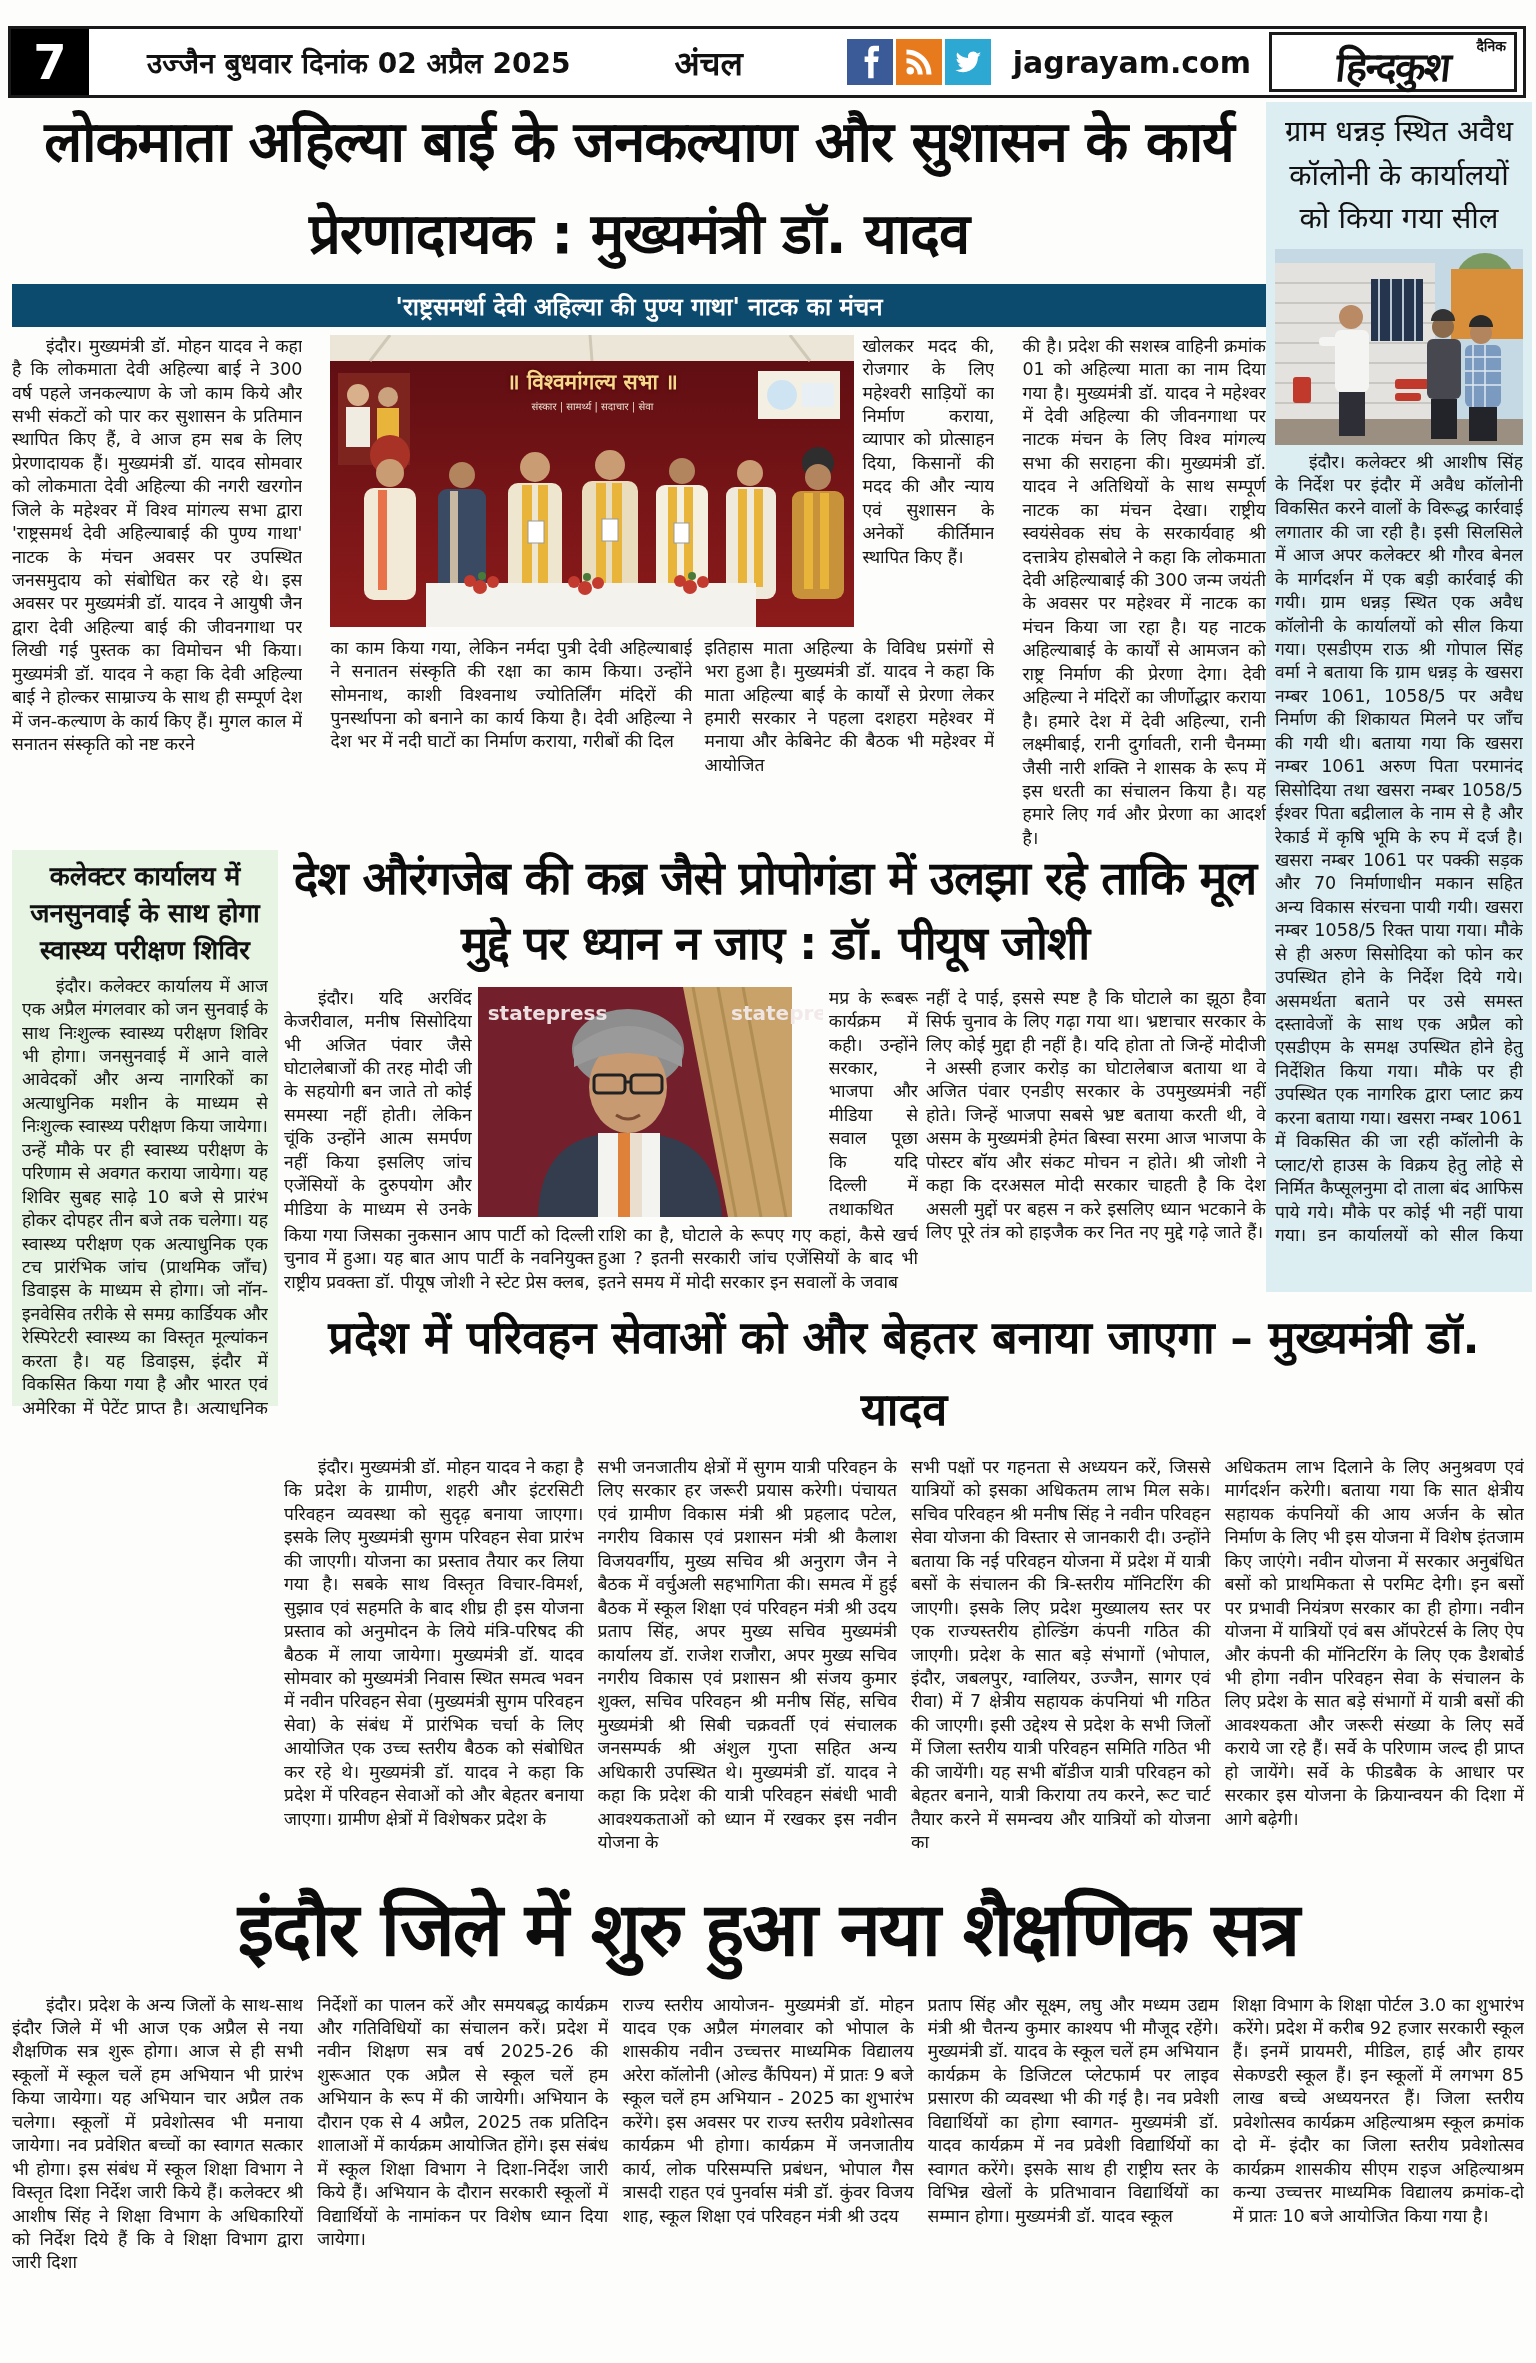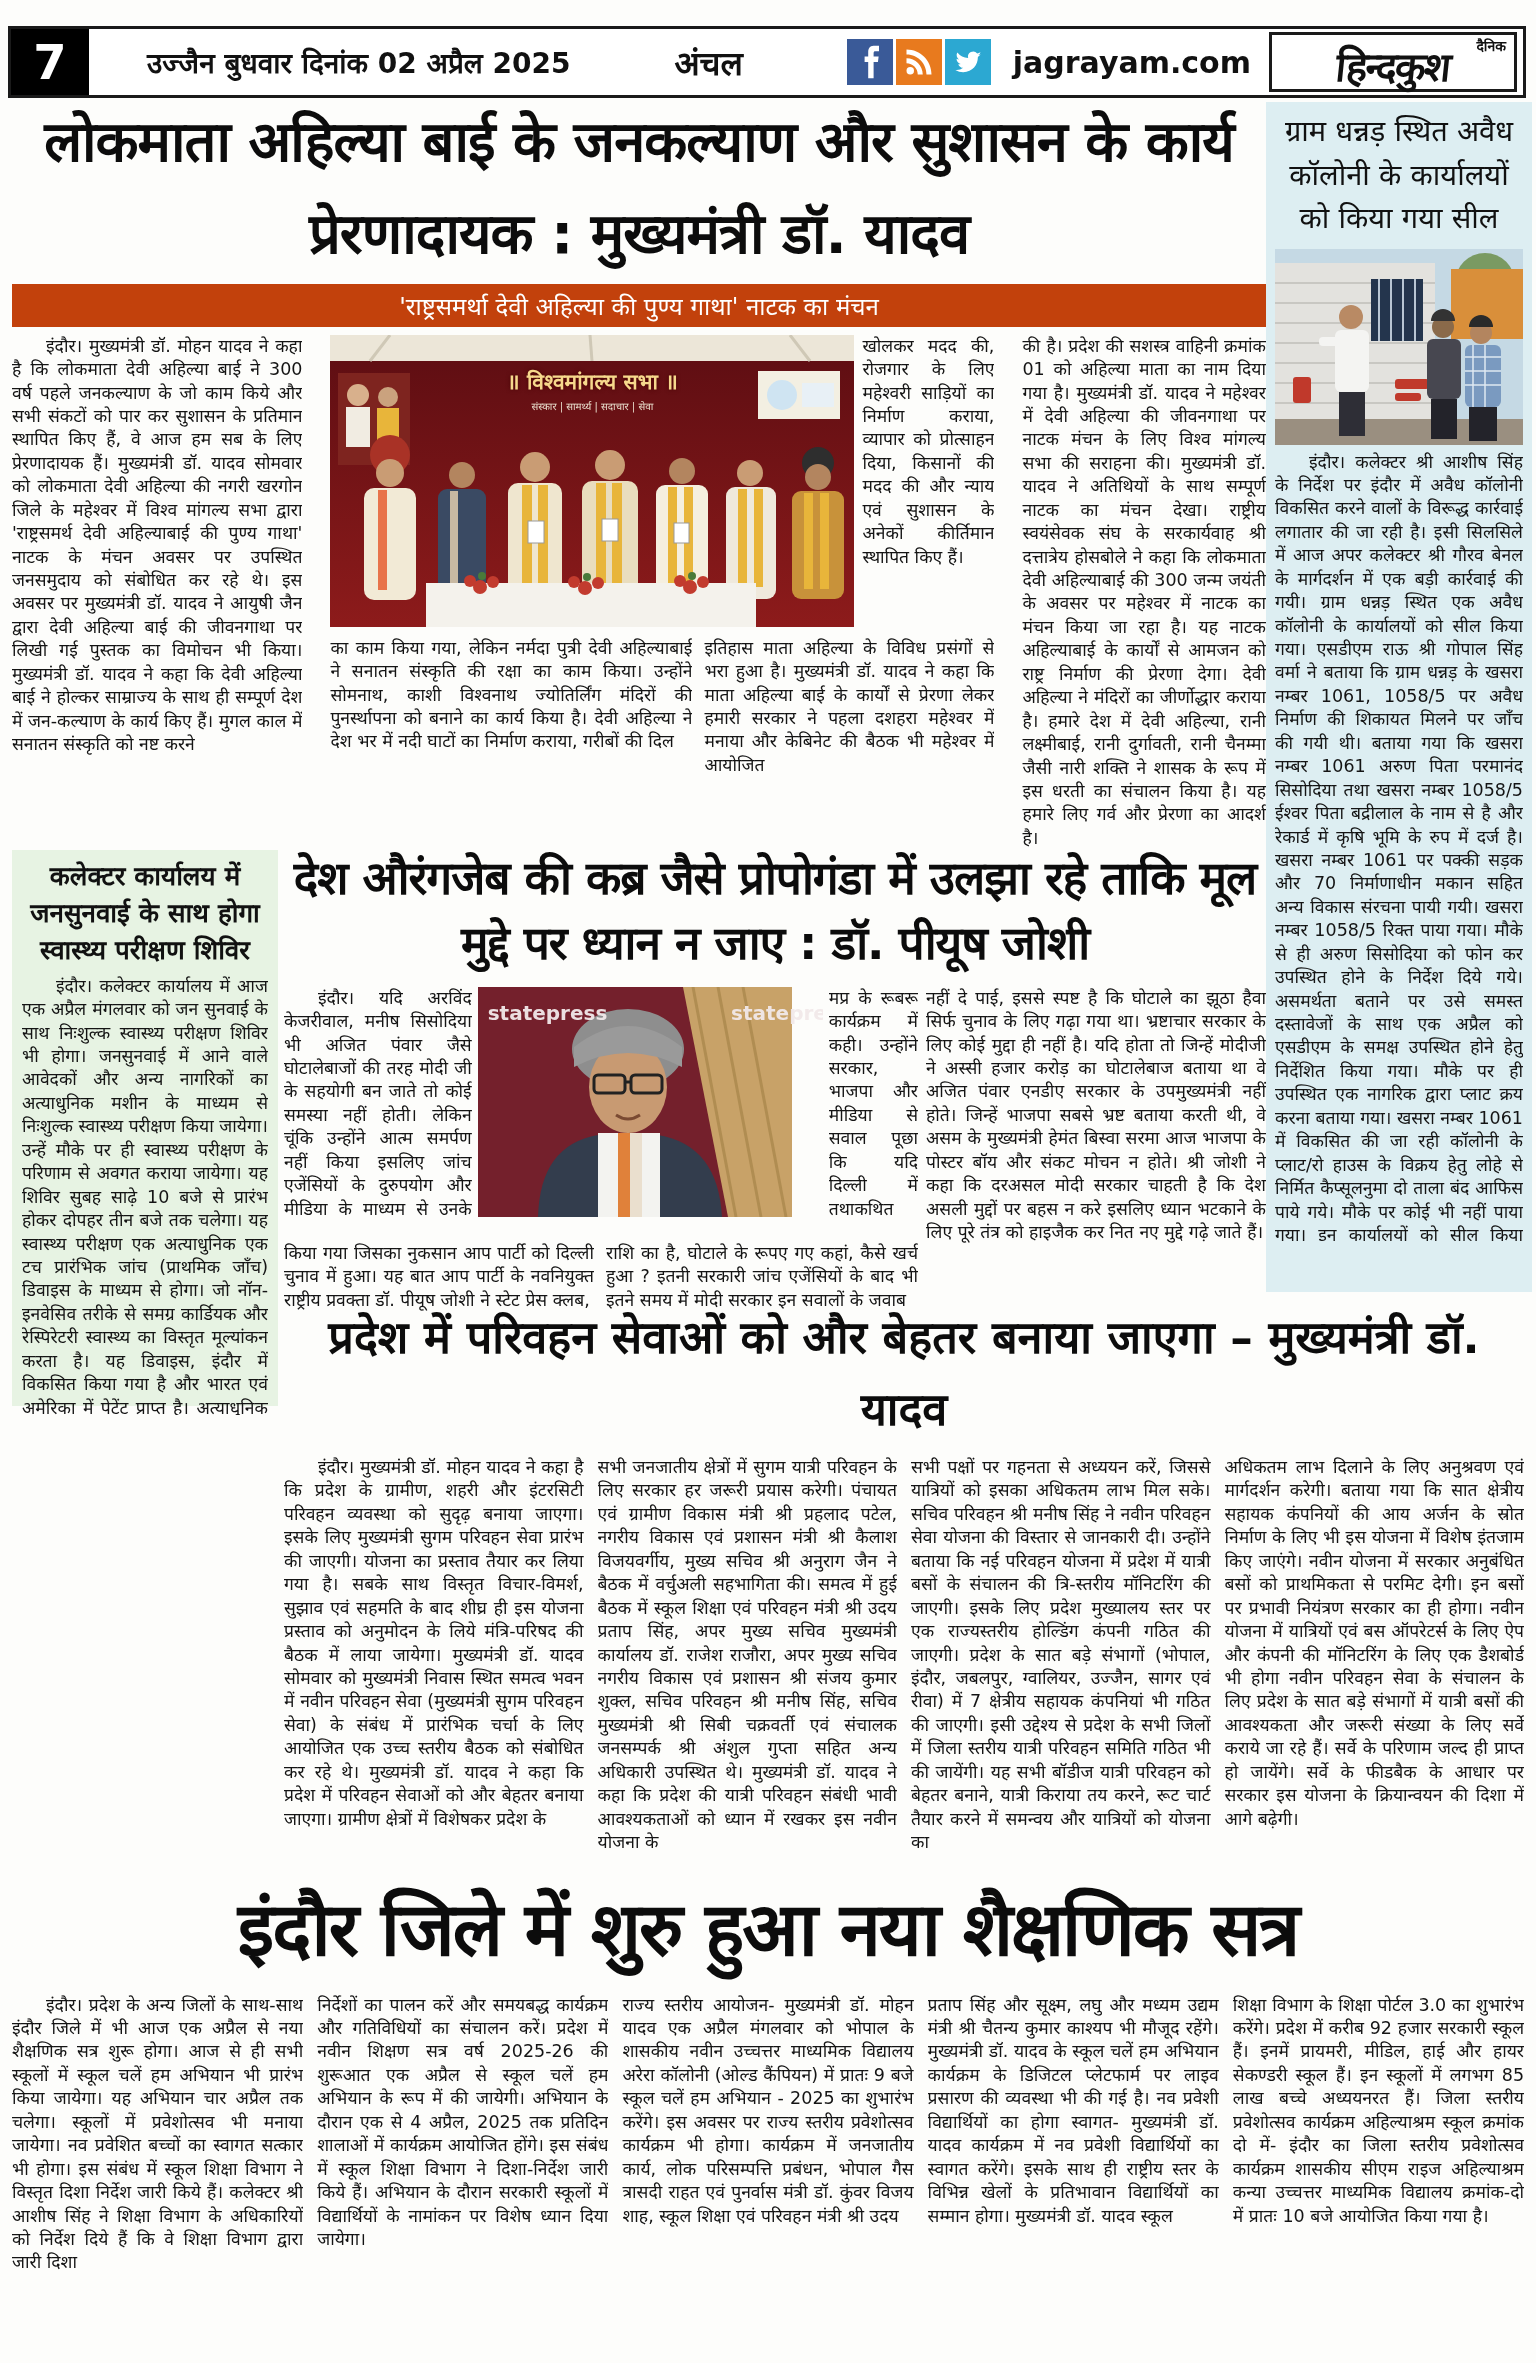--- a/index.html
+++ b/index.html
@@ -33,21 +33,21 @@
   .brand{font-size:40px;font-weight:800;line-height:1.1;transform:skewX(-6deg);letter-spacing:-2px;}
   
   .hl{font-weight:800;text-align:center;color:#0c0c0c;}
   .col,.bodytxt{
     font-size:17.5px;line-height:1.34;text-align:justify;overflow:hidden;color:#141414;
   }
   .ind{text-indent:34px;}
   
   #story1{left:12px;top:96px;width:1254px;}
   .hl1{font-size:56px;line-height:1.64;letter-spacing:-1px;}
-  .subhead{background:#c2410c;color:#fff;font-size:24px;font-weight:400;
+  .subhead{background:#0c4a6e;color:#fff;font-size:24px;font-weight:700;
     text-align:center;padding:5px 0;margin-top:4px;}
   .body1{display:flex;gap:28px;margin-top:8px;height:537px;}
   .s1col1{width:310px;}
   .s1mid{width:664px;}
   .midtop{display:flex;gap:8px;height:298px;}
   .photo1{width:524px;height:292px;position:relative;flex:none;overflow:hidden;}
   .s1strip{width:132px;height:292px;}
   .midbot{display:flex;gap:12px;margin-top:4px;height:231px;}
   .s1belowA{width:362px;}
   .s1belowB{flex:1;}
@@ -63,21 +63,21 @@
   #healthbox .bodytxt{margin-top:6px;height:440px;}
   
   #story2{left:284px;top:846px;width:982px;}
   .hl2{font-size:46px;line-height:1.42;letter-spacing:-1px;}
   .body2{display:flex;gap:8px;margin-top:10px;height:316px;}
   .s2left{width:634px;}
   .s2top{display:flex;gap:6px;height:232px;}
   .s2colA{width:206px;height:232px;}
   .photo2{width:345px;height:230px;position:relative;flex:none;overflow:hidden;}
   .s2strip{width:98px;height:232px;}
-  .s2bot{display:flex;gap:12px;margin-top:23px;height:78px;}
+  .s2bot{display:flex;gap:4px;margin-top:5px;height:78px;}
   .s2belowA{width:310px;}
   .s2belowB{flex:1;}
   .s2colD{flex:1;height:316px;}
   .statepress{position:absolute;color:#f2e9ea;font-size:20px;font-weight:700;opacity:.95;}
   .sp1{top:14px;left:10px;}
   .sp2{top:14px;right:-28px;}
   
   #story3{left:284px;top:1302px;width:1240px;}
   .hl3{font-size:45px;line-height:1.6;}
   .body3{display:flex;gap:14px;margin-top:10px;height:474px;}

